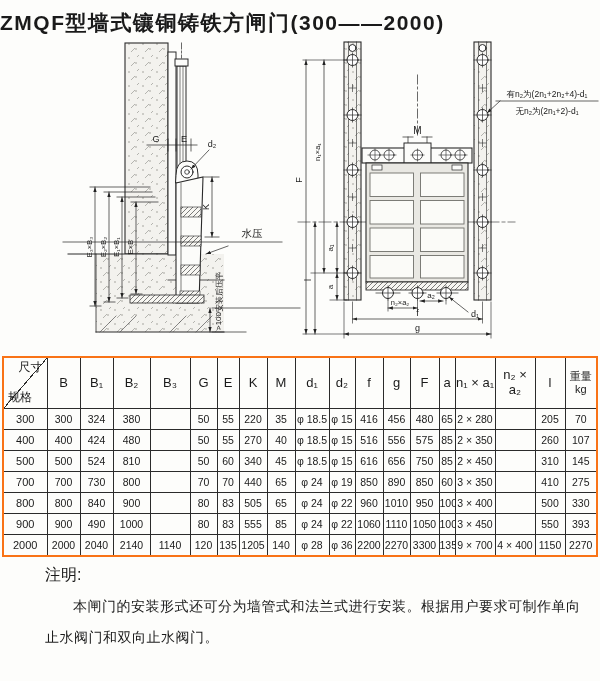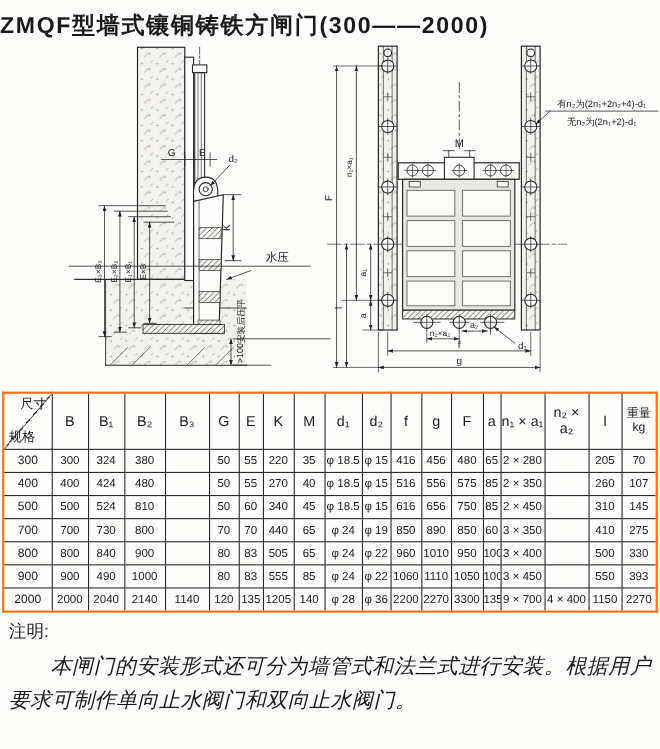--- a/index.html
+++ b/index.html
@@ -41,29 +41,28 @@
   .spec-table thead th.wt{font-size:11px;}
   .spec-table tbody td{height:20px;font-size:10.5px;}
   .spec-table tbody td:first-child{font-size:11px;}
   .corner{
     position:relative;
     background:linear-gradient(to bottom right,
       transparent 49.3%, #2b2b2b 49.3%, #2b2b2b 50.7%, transparent 50.7%);
   }
   .corner .ct{position:absolute;top:3px;right:4px;font-size:12px;}
   .corner .cb{position:absolute;bottom:3px;left:4px;font-size:12px;}
-  .notes{padding:2px 8px 0 8px;}
+  .notes{padding:2px 8px 0 8px;margin-left:37px;}
   .notes-heading{font-size:16px;line-height:28px;}
   .notes-body{
-    font-size:19px;
+    font-size:14px;
     line-height:31px;
     margin:2px 0 0 0;
     text-indent:2em;
     letter-spacing:0.5px;
-    font-style:italic;
   }
 </style>
 </head>
 <body>
 
 <div class="page-title">ZMQF型墙式镶铜铸铁方闸门(300——2000)</div>
 
 <div class="drawing-wrap">
 <svg width="600" height="314" viewBox="0 0 600 314">
   <defs>

